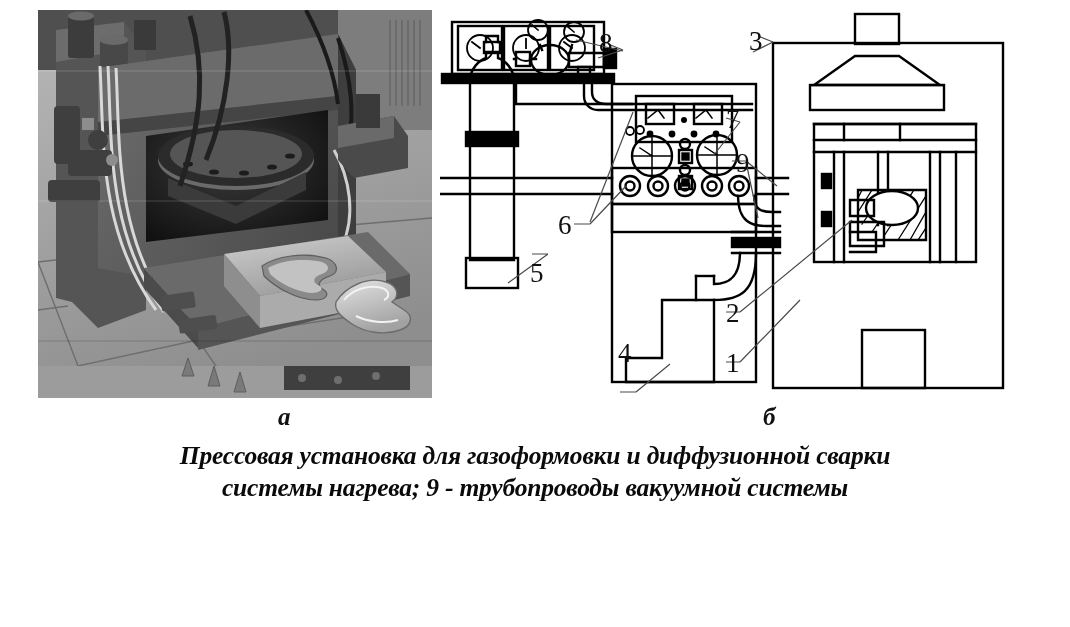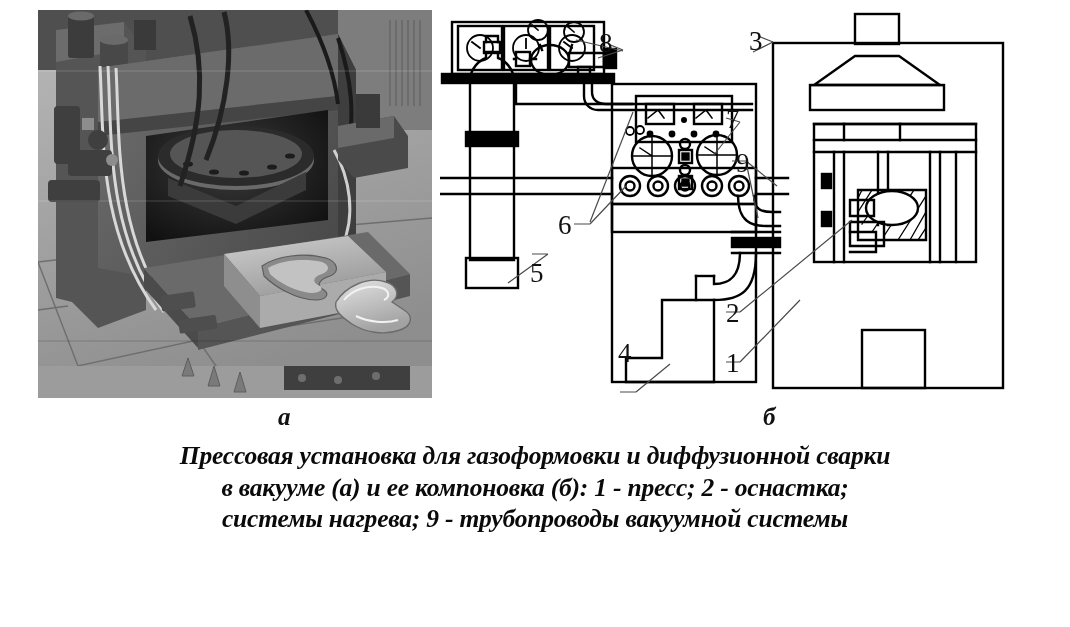--- a/index.html
+++ b/index.html
@@ -365,17 +365,16 @@
         <text x="286" y="372">1</text>
       </g>
     </svg>
   </div>
 
   <span class="sublabel" id="sublabel-a">а</span>
   <span class="sublabel" id="sublabel-b">б</span>
 
   <div class="caption">
     <div>Прессовая установка для газоформовки и диффузионной сварки</div>
-    <div>в вакууме (а) и ее компоновка (б): 1 - пресс; 2 - оснастка;</div>
     <div>системы нагрева; 9 - трубопроводы вакуумной системы</div>
   </div>
 
 </div>
 
 </body></html>

